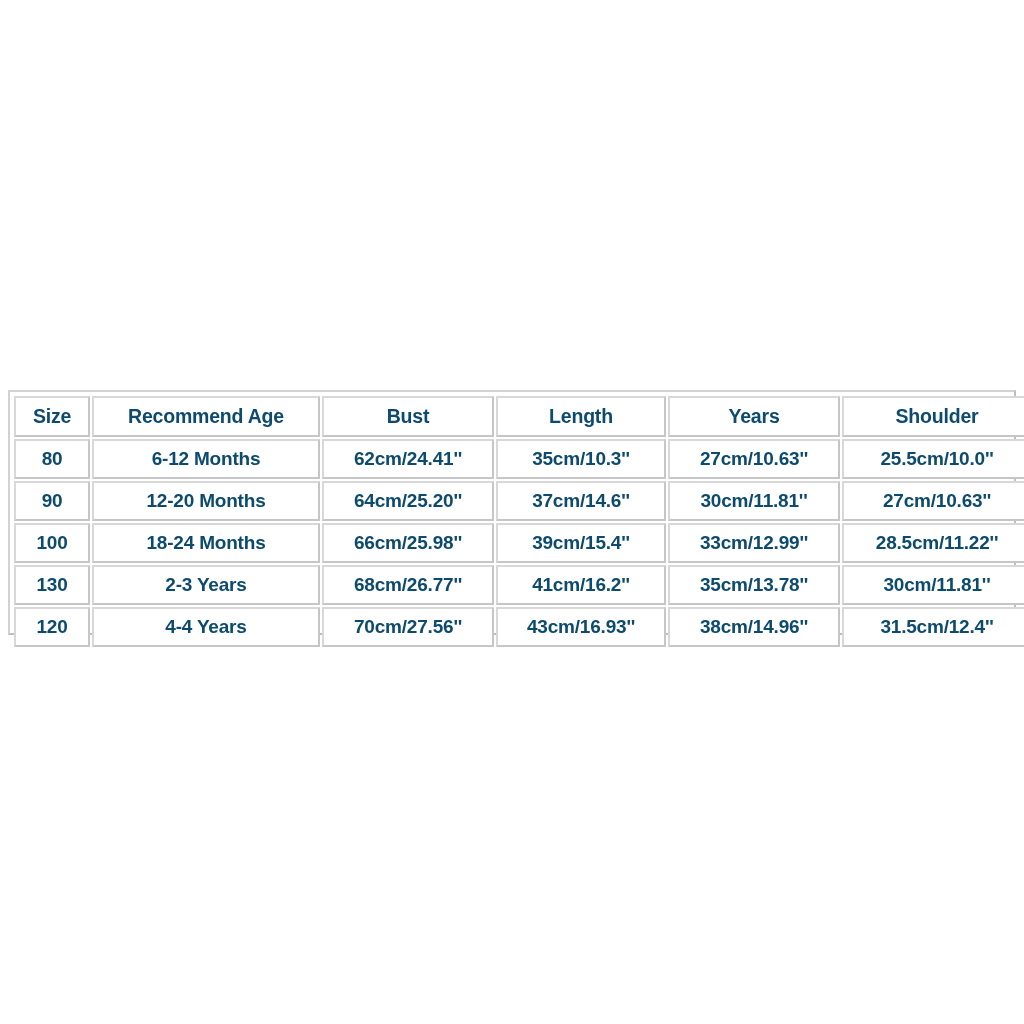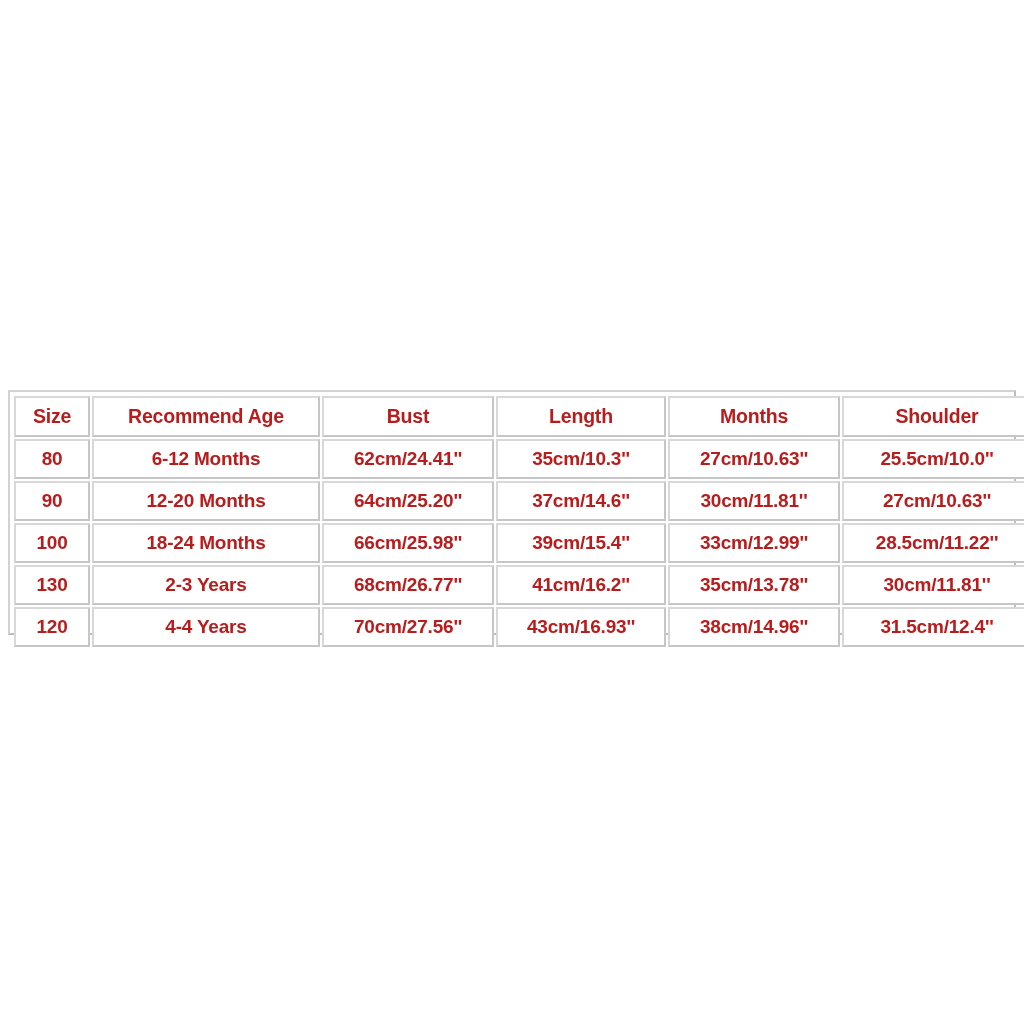--- a/index.html
+++ b/index.html
@@ -42,21 +42,21 @@
   table#size-chart td,
   table#size-chart th {
     box-sizing: border-box;
     border: 2px solid #d8d8d8;
     border-right-color: #c6c6c6;
     border-bottom-color: #c6c6c6;
     background: #ffffff;
     text-align: center;
     vertical-align: middle;
     font-weight: bold;
-    color: #b91c1c;
+    color: #0c4a6e;
     font-size: 19px;
     letter-spacing: -0.2px;
     white-space: nowrap;
     padding: 0 2px;
     line-height: 1.1;
     font-family: "Liberation Sans", "DejaVu Sans", sans-serif;
   }
 
   table#size-chart thead th {
     font-size: 19.5px;
@@ -85,21 +85,21 @@
       <col class="c-length">
       <col class="c-sleeve">
       <col class="c-shoulder">
     </colgroup>
     <thead>
       <tr class="chart-head-row">
         <th>Size</th>
         <th>Recommend Age</th>
         <th>Bust</th>
         <th>Length</th>
-        <th>Months</th>
+        <th>Years</th>
         <th>Shoulder</th>
       </tr>
     </thead>
     <tbody>
       <tr class="chart-row">
         <td>80</td>
         <td>6-12 Months</td>
         <td>62cm/24.41''</td>
         <td>35cm/10.3''</td>
         <td>27cm/10.63''</td>

